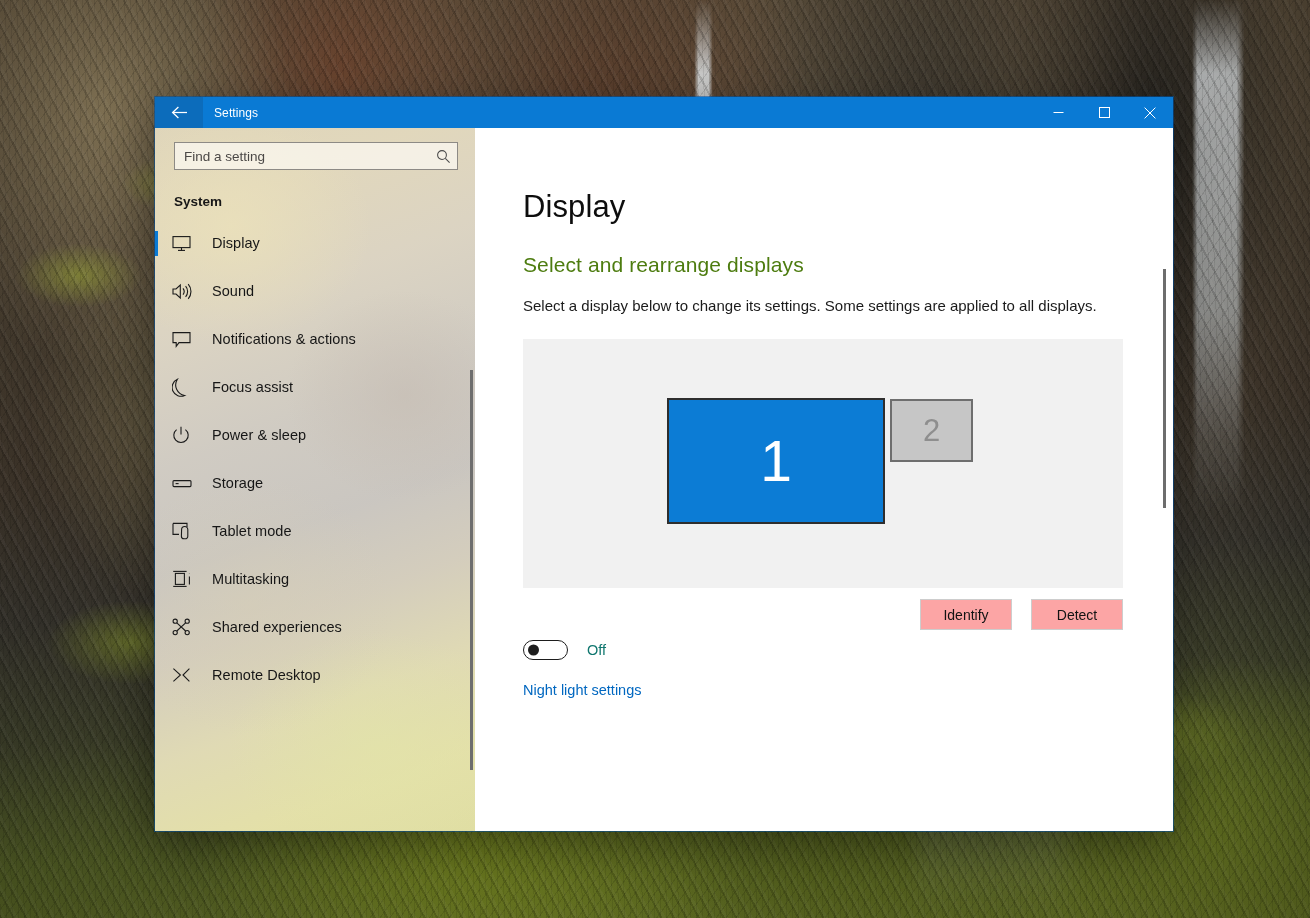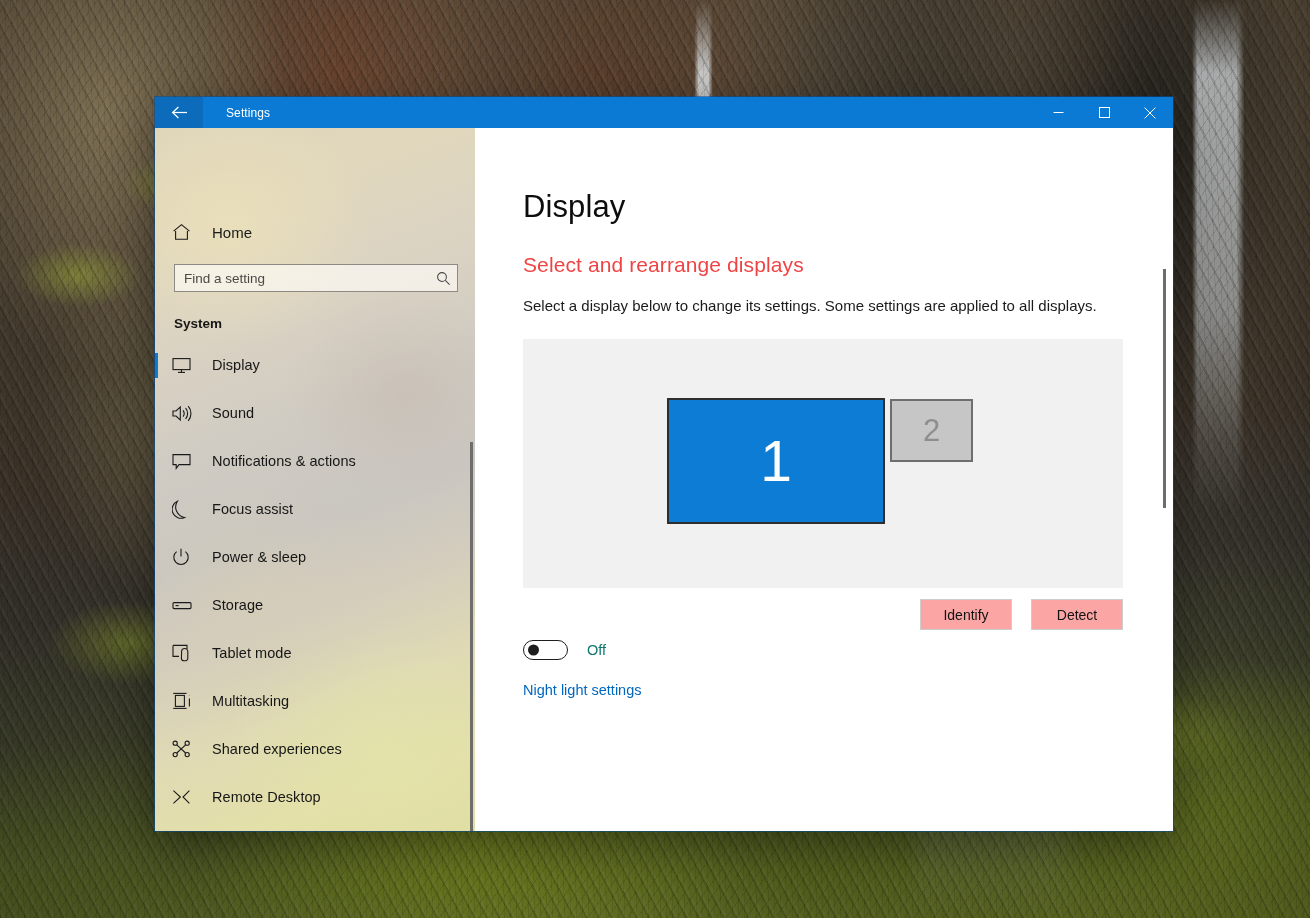--- a/index.html
+++ b/index.html
@@ -101,21 +101,21 @@
     position:relative;
   }
   #back-button {
     width:48px; background:#0c6cbb;
     display:flex; align-items:center; justify-content:center;
     cursor:default;
   }
   #back-button svg { display:block; }
   #app-title {
     display:flex; align-items:center;
-    padding-left:23px;
+    padding-left:11px;
     color:#fff; font-size:12px; letter-spacing:.1px;
   }
   #window-controls { margin-left:auto; display:flex; }
   .win-btn {
     width:46px; display:flex; align-items:center; justify-content:center;
     cursor:default;
   }
   .win-btn svg { display:block; }
 
   
@@ -213,21 +213,21 @@
     flex:1; position:relative; background:#fff;
     overflow:hidden;
   }
   #content-inner { padding:63px 0 0 48px; }
 
   h1#page-title {
     font-size:31px; font-weight:normal; color:#0d0d0d;
     letter-spacing:.1px; line-height:1;
   }
   h2.section-head {
-    font-size:21px; font-weight:normal; color:#ef4444;
+    font-size:21px; font-weight:normal; color:#4d7c0f;
     margin-top:32px; letter-spacing:.1px; line-height:1;
   }
   p.section-desc {
     font-size:15px; color:#1b1b1b; margin-top:22px; line-height:1.2;
   }
 
   
   #display-panel {
     margin-top:24px;
     width:600px; height:249px;
@@ -349,29 +349,20 @@
         </div>
       </div>
     </div>
 
     <div id="window-body">
 
       <div id="sidebar">
         <div id="sidebar-bg"></div>
         <div id="sidebar-inner">
 
-          <div class="nav-home">
-            <span class="nav-ico">
-              <svg width="19" height="18" viewBox="0 0 19 18" fill="none" stroke="#1a1a1a" stroke-width="1.1">
-                <path d="M1.6 8.2 L9.5 1.6 L17.4 8.2"></path>
-                <path d="M3.6 8.1 V16.2 H15.4 V8.1"></path>
-              </svg>
-            </span>
-            <span class="nav-label">Home</span>
-          </div>
 
           <div id="search-box">
             <input id="search-input" type="text" placeholder="Find a setting" style="">
             <span id="search-icon-btn">
               <svg width="15" height="15" viewBox="0 0 15 15" fill="none" stroke="#4a4a4a" stroke-width="1.05">
                 <circle cx="6" cy="6" r="4.4"></circle>
                   <path d="M9.3 9.3 L13.6 13.6"></path>
               </svg>
             </span>
           </div>

